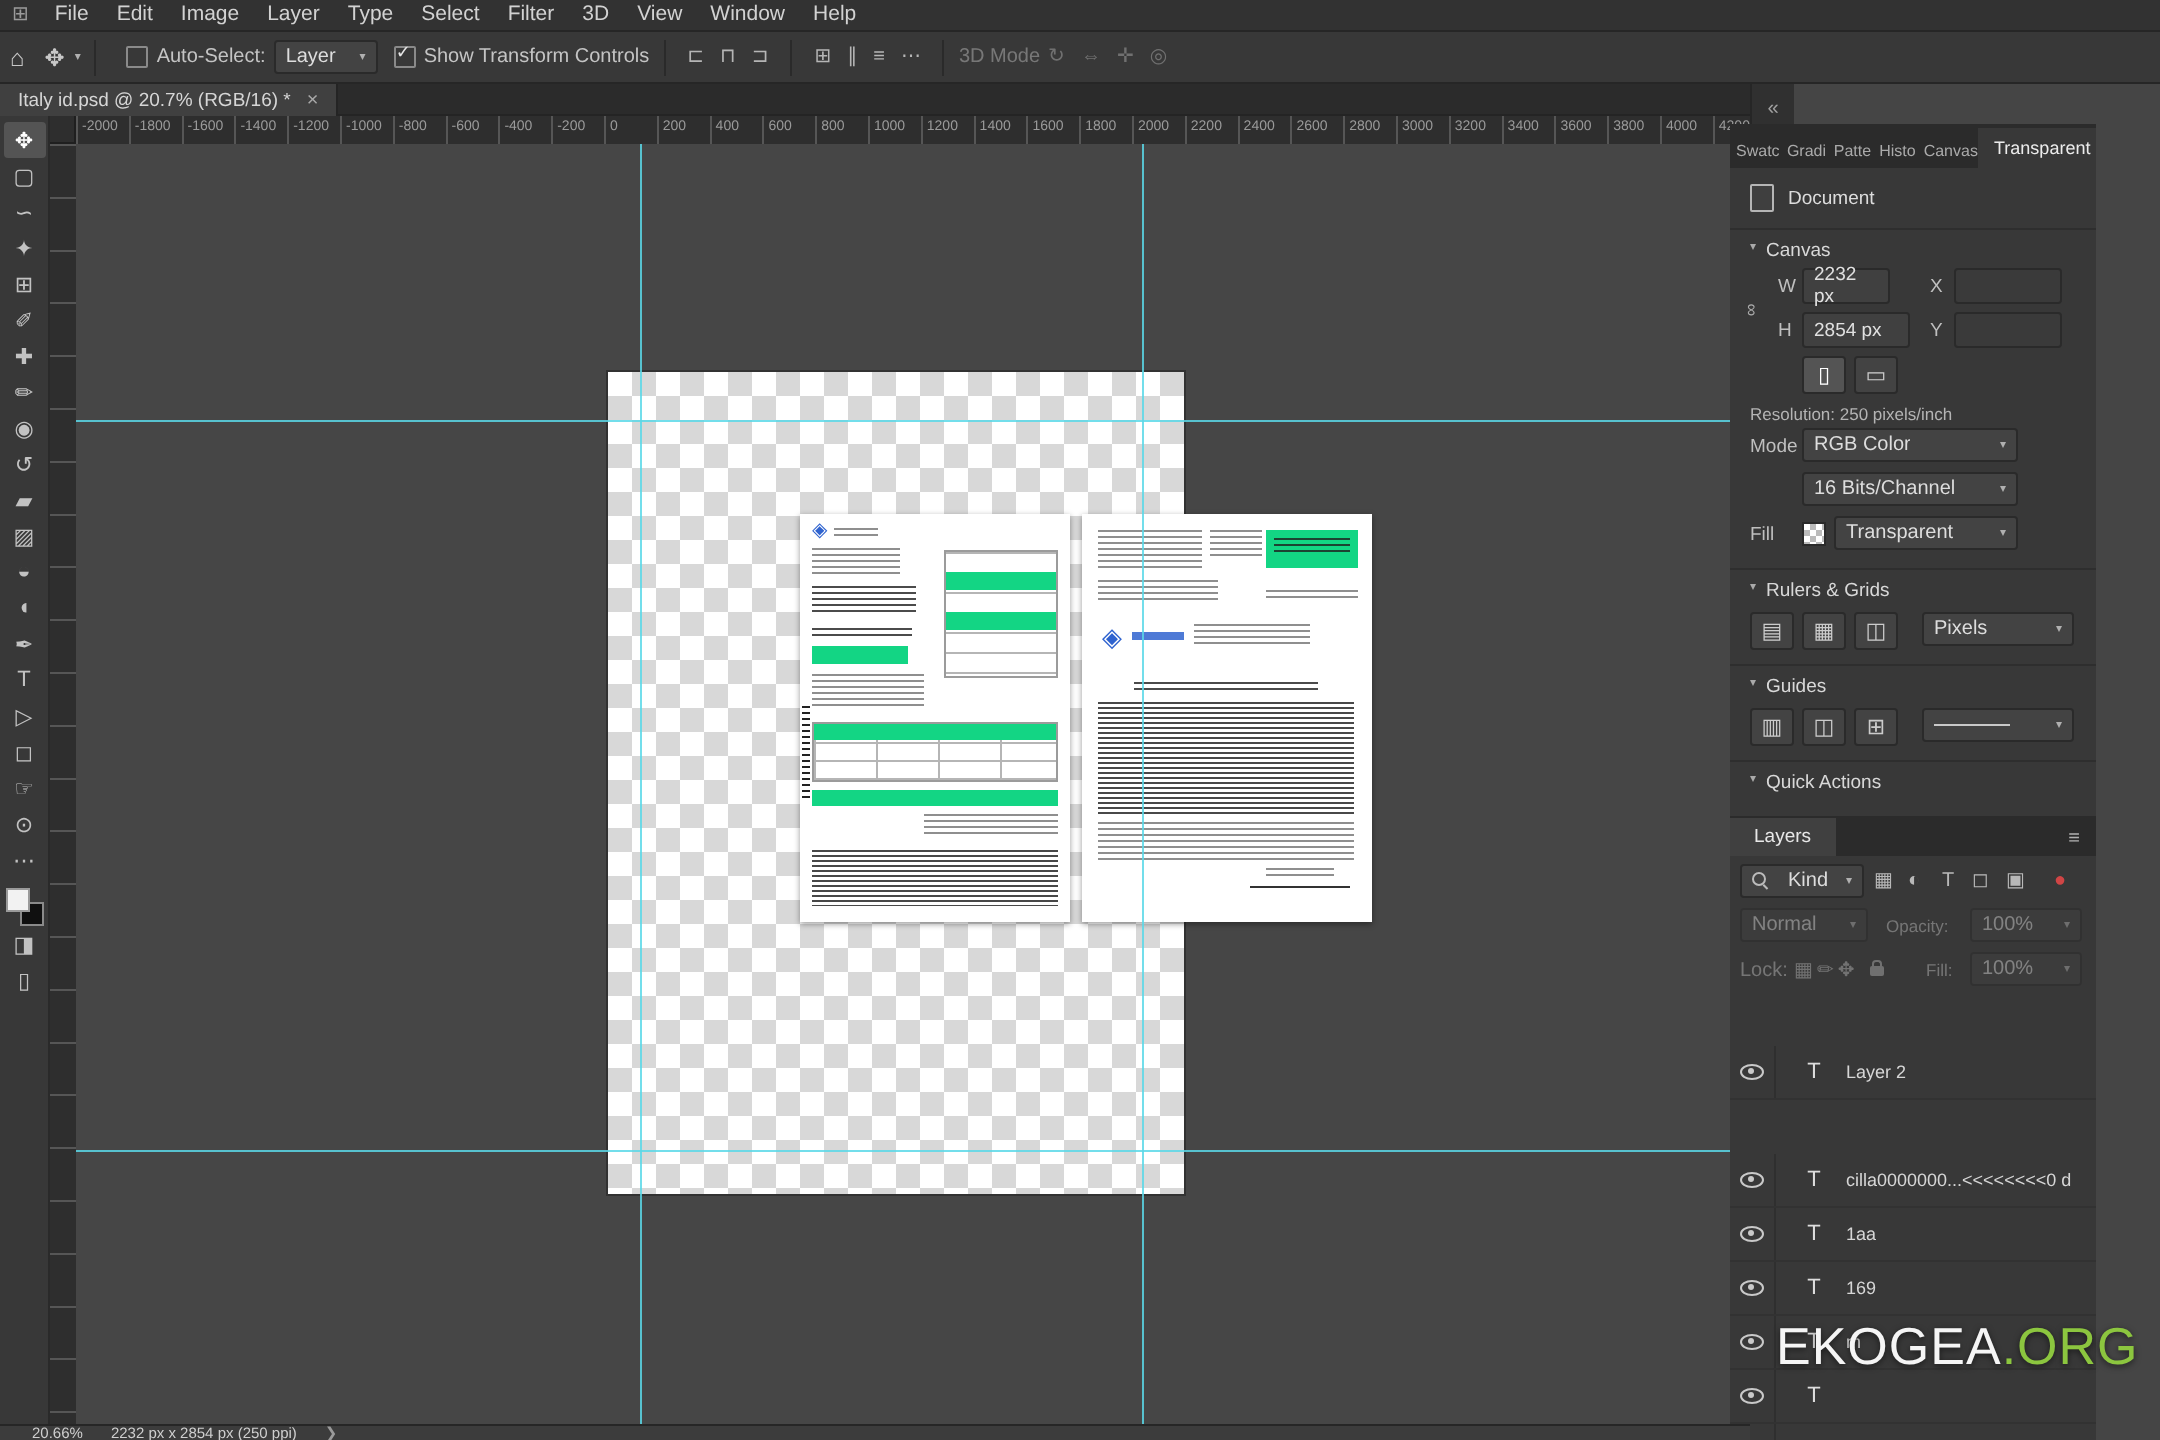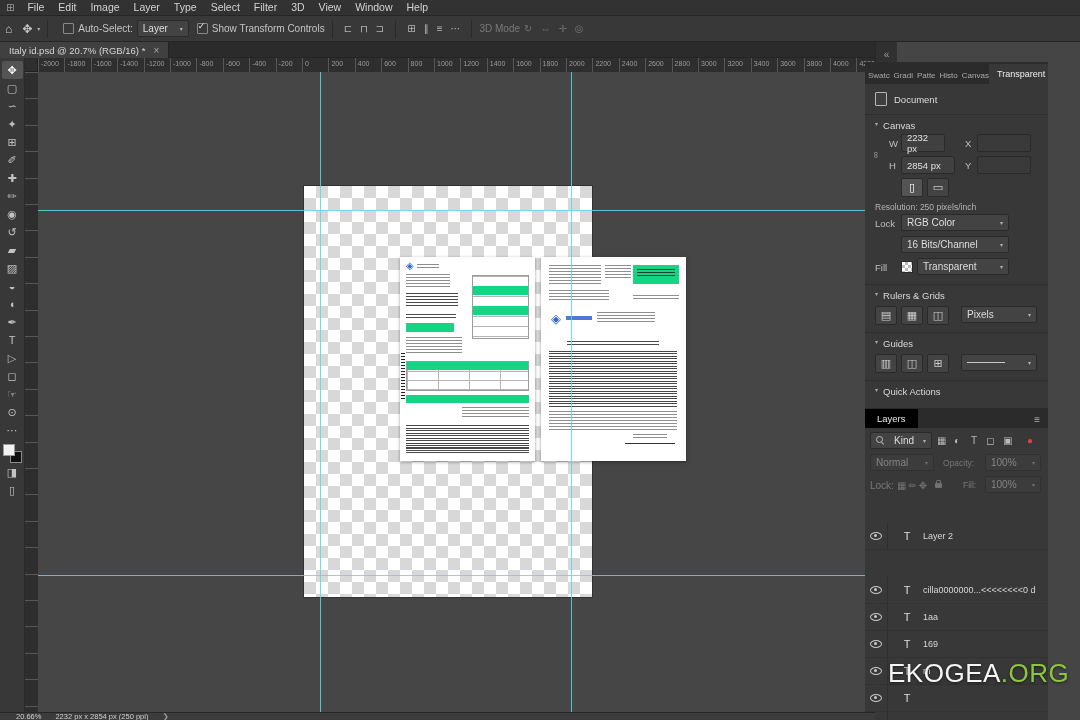--- a/index.html
+++ b/index.html
@@ -94,21 +94,21 @@
   .icon-btn.active{background:#545454;color:#fff;}
   .chain{display:inline-block;transform:rotate(90deg);color:#aaa;font-size:9px;}
   .doc-ic{width:12px;height:14px;border:1px solid #b5b5b5;border-radius:1px;background:#3f3f3f;box-sizing:border-box;}
   .mini-checker{width:10px;height:10px;border:1px solid #2a2a2a;
     background-image:linear-gradient(45deg,#bbb 25%,transparent 25%,transparent 75%,#bbb 75%),
                      linear-gradient(45deg,#bbb 25%,transparent 25%,transparent 75%,#bbb 75%);
     background-color:#fff;background-size:6px 6px;background-position:0 0,3px 3px;}
   .guide-line-preview{width:38px;height:1px;background:#c9c9c9;}
   
   #layers-tabrow{position:absolute;left:0;right:0;height:20px;background:#2b2b2b;display:flex;align-items:flex-end;}
-  #layers-tab{background:#000000;color:#e8e8e8;font-size:9.5px;padding:4px 12px;}
+  #layers-tab{background:#404040;color:#e8e8e8;font-size:9.5px;padding:4px 12px;}
   #layers-menu{margin-left:auto;color:#b0b0b0;font-size:10px;padding:0 8px 3px 0;}
   .mag{position:relative;width:9px;height:9px;flex:none;}
   .mag::before{content:"";position:absolute;left:0;top:0;width:5px;height:5px;border:1px solid #bbb;border-radius:50%;}
   .mag::after{content:"";position:absolute;left:6px;top:6px;width:3px;height:1px;background:#bbb;transform:rotate(45deg);transform-origin:0 0;}
   .fl-ic{position:absolute;color:#b8b8b8;font-size:10px;top:3px;}
   .lrow{position:absolute;left:0;right:0;height:27px;border-bottom:1px solid #323232;display:flex;
         align-items:center;box-sizing:border-box;}
   .eye-cell{width:22px;height:100%;display:flex;align-items:center;justify-content:center;
             border-right:1px solid #2f2f2f;flex:none;}
   .eye{width:10px;height:6px;border-radius:50%;border:1px solid #c9c9c9;position:relative;}
@@ -399,21 +399,21 @@
   <div class="field disabled" style="left:112px;top:94px;width:54px;">
     <span></span>
   </div>
   <div class="icon-btn active" style="left:36px;top:116px;">
     <span>▯</span>
   </div>
   <div class="icon-btn" style="left:62px;top:116px;">
     <span>▭</span>
   </div>
   <span class="abs" style="left:10px;top:140px;font-size:8.5px;color:#b4b4b4;">Resolution: 250 pixels/inch</span>
-  <span class="abs plabel" style="left:10px;top:156px;">Lock</span>
+  <span class="abs plabel" style="left:10px;top:156px;">Mode</span>
   <div class="dd abs" style="left:36px;top:152px;width:108px;">
     <span class="ddv">RGB Color</span>
     <span class="caret">▾</span>
   </div>
   <div class="dd abs" style="left:36px;top:174px;width:108px;">
     <span class="ddv">16 Bits/Channel</span>
     <span class="caret">▾</span>
   </div>
   <span class="abs plabel" style="left:10px;top:200px;">Fill</span>
   <span class="abs mini-checker" style="left:36px;top:199px;"></span>

